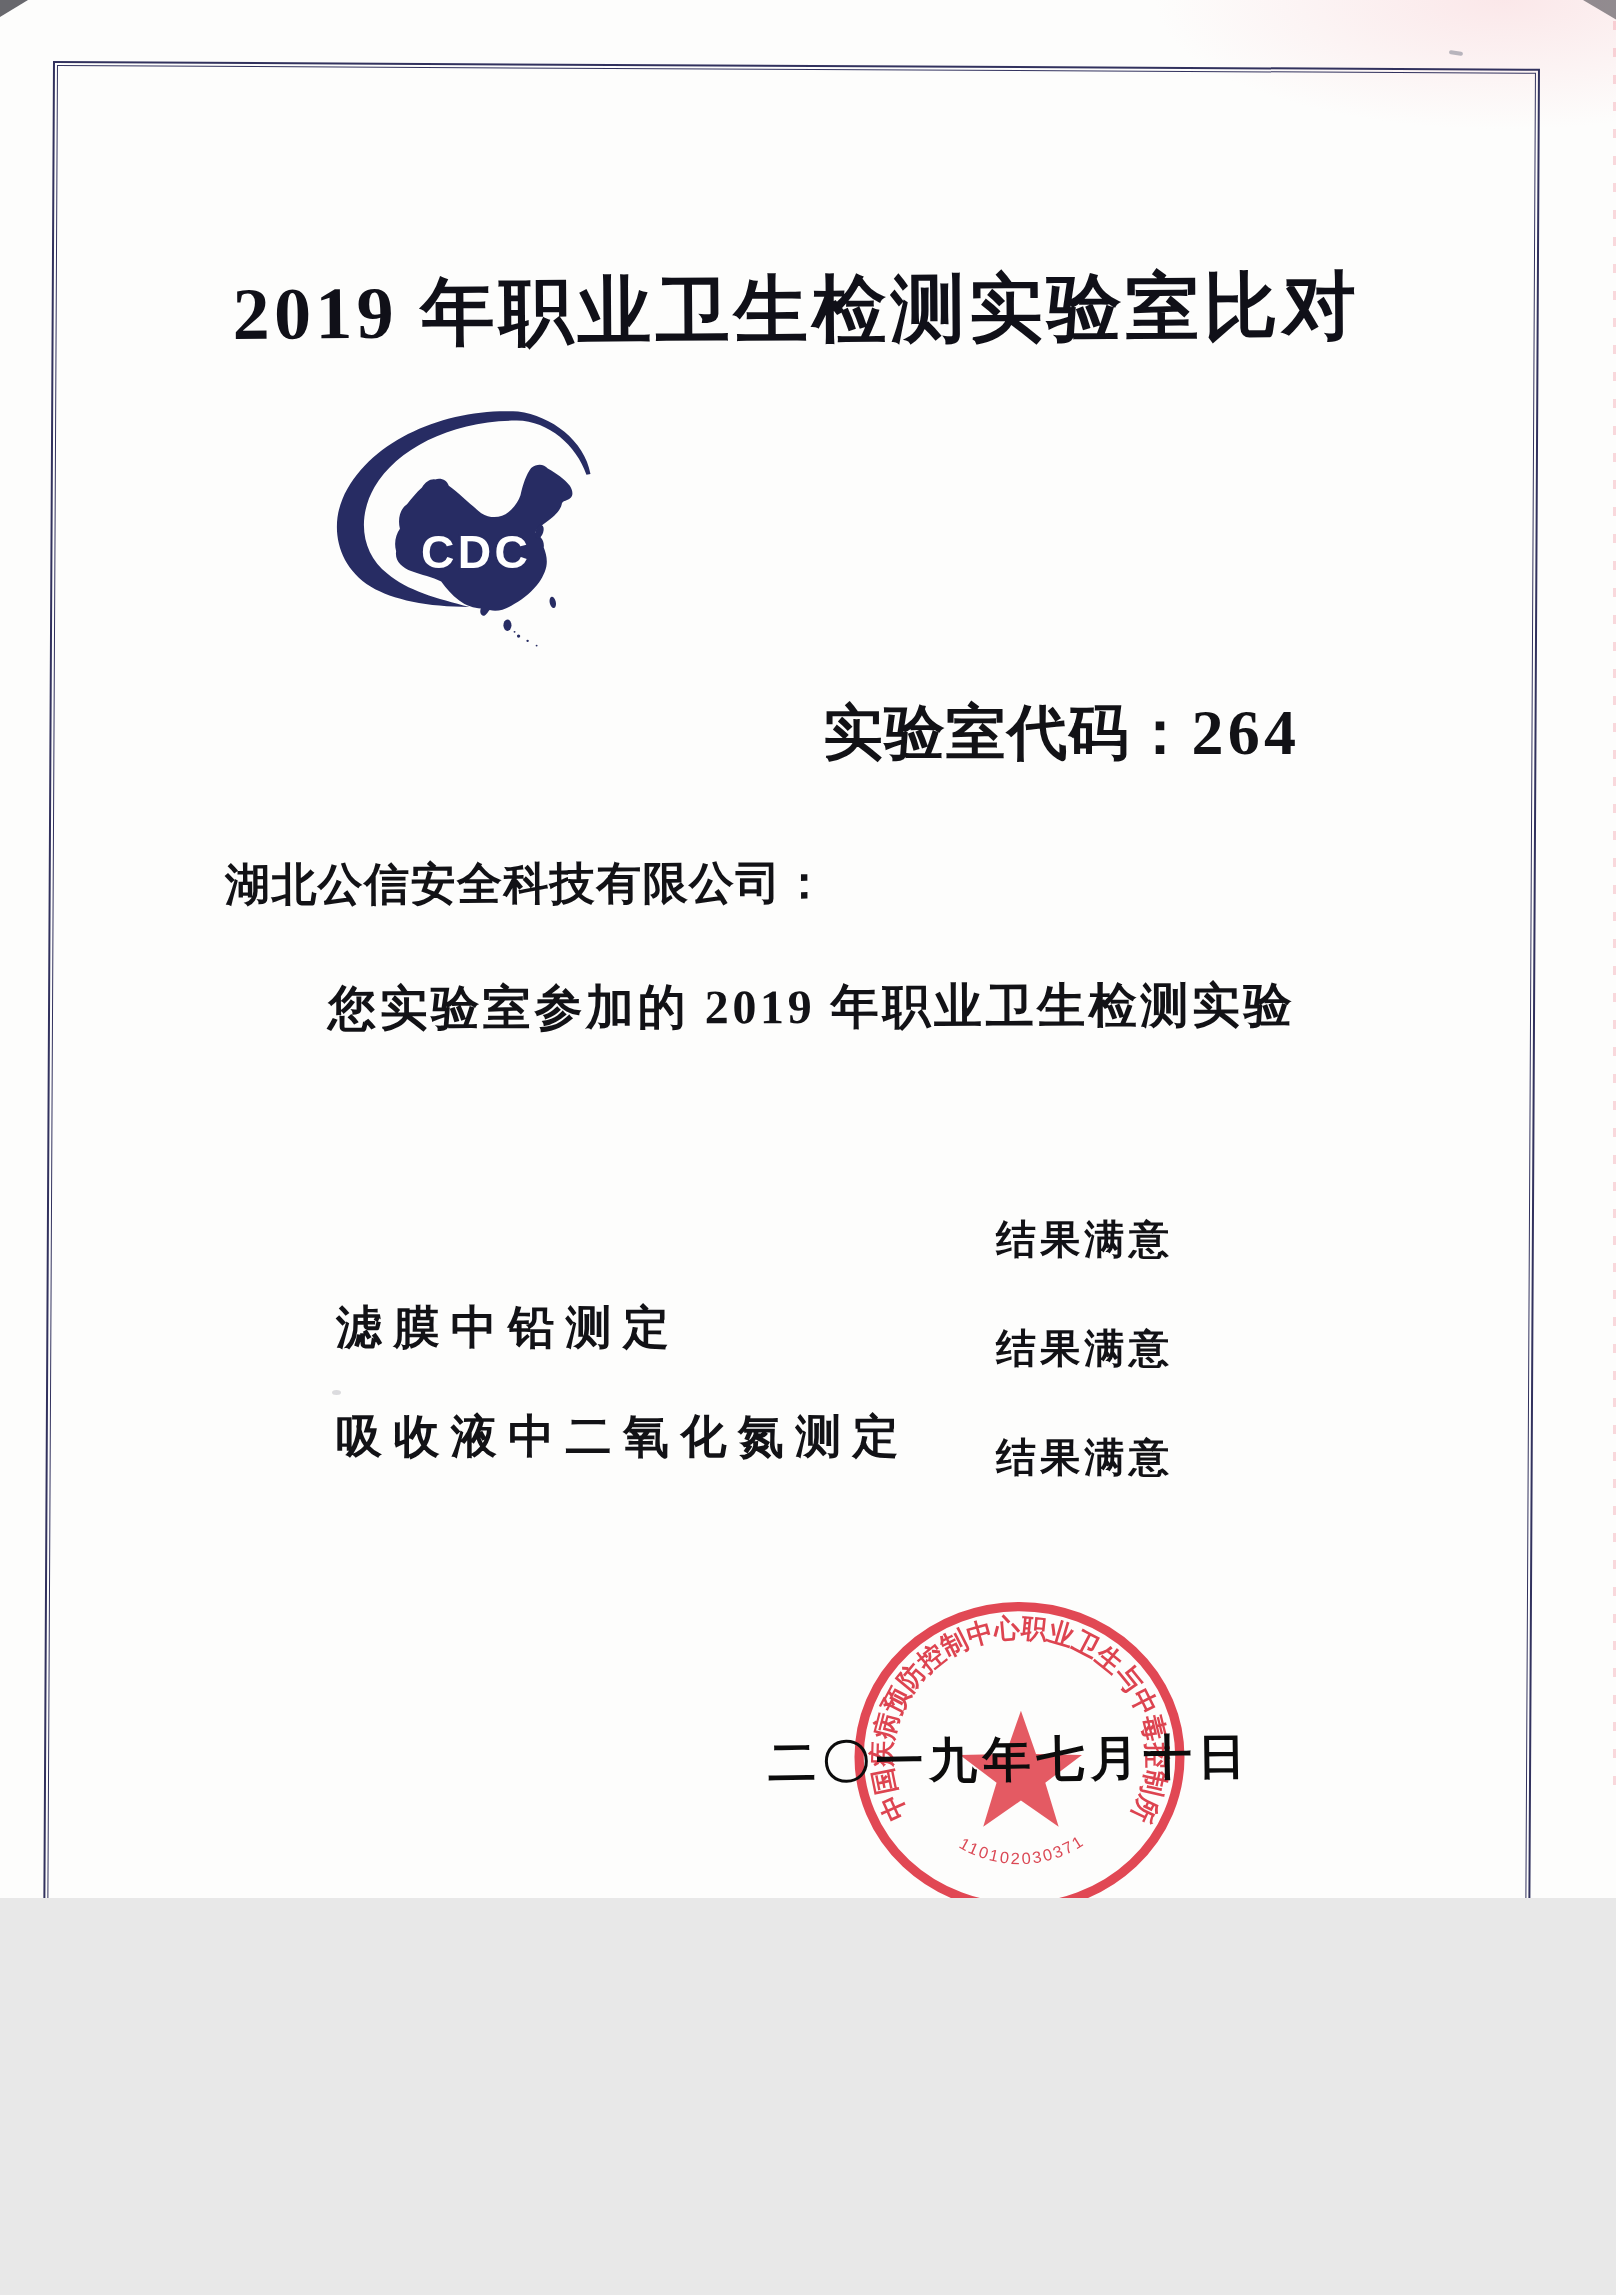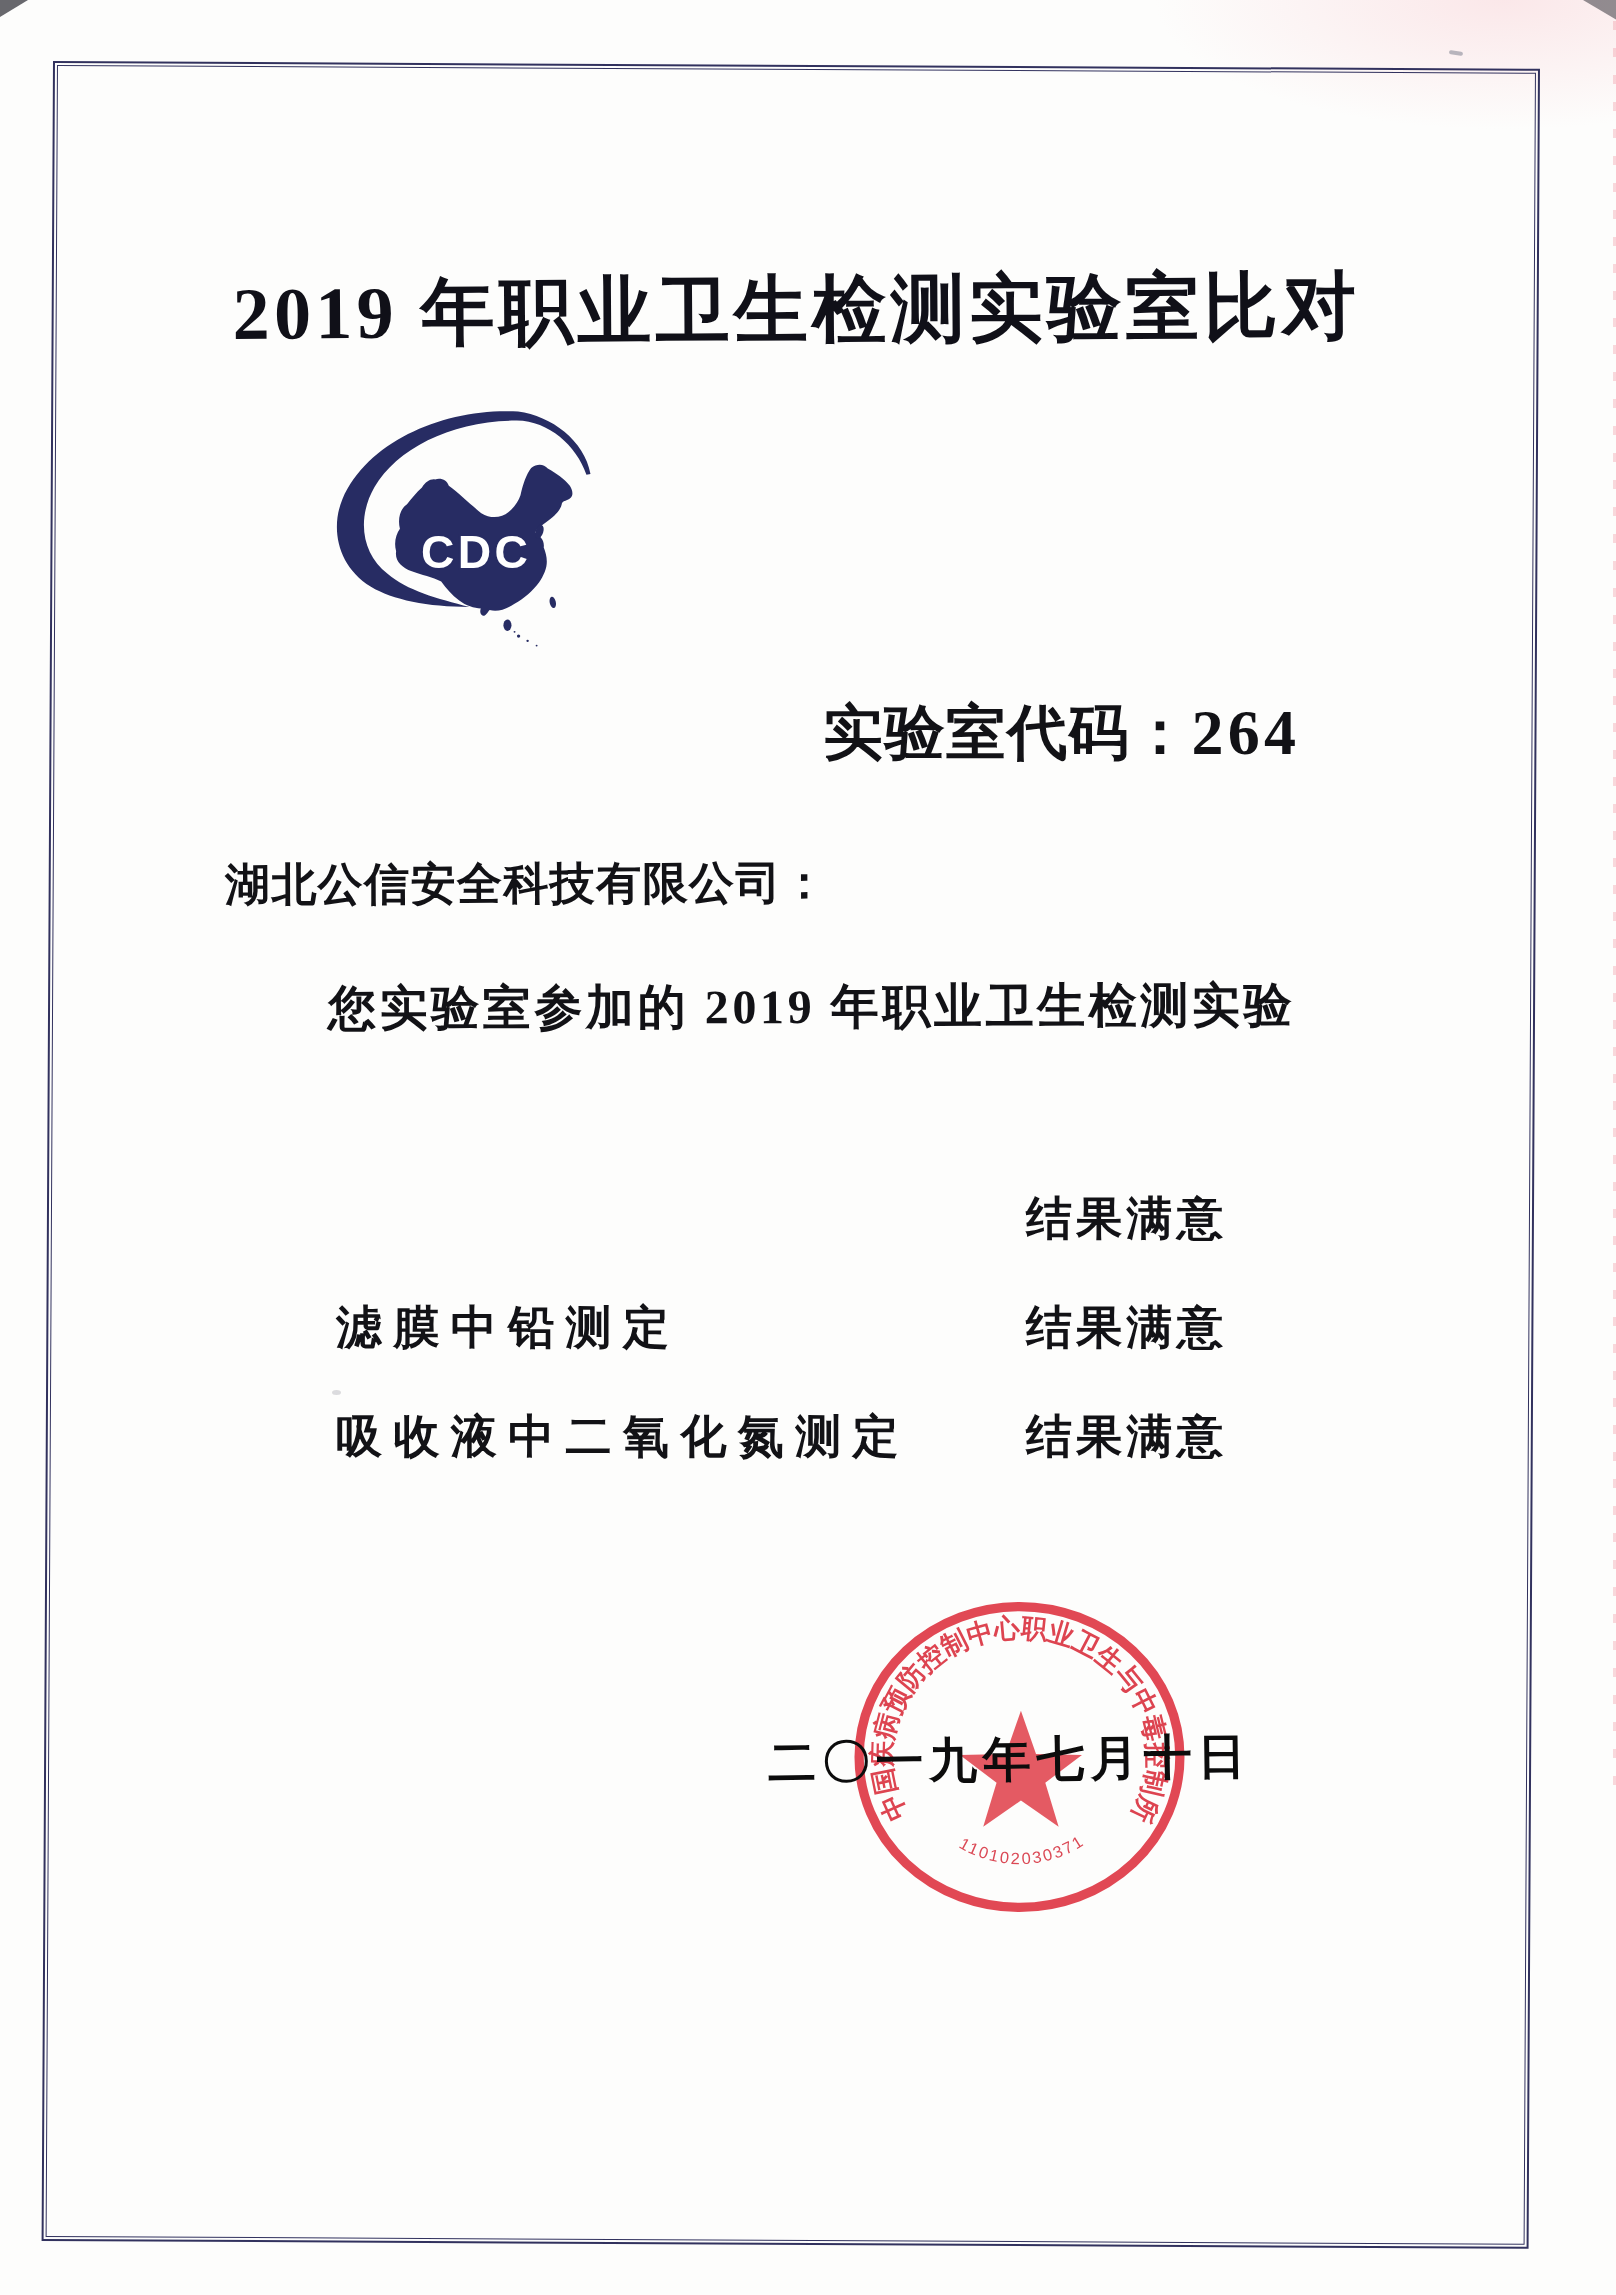--- a/index.html
+++ b/index.html
@@ -1,18 +1,18 @@
 <!DOCTYPE html>
 <html style="font-size:11.4px"><head>
 <meta charset="utf-8">
 <style>
   html,body{margin:0;padding:0;background:#e8e8e8;}
   .page{
     position:relative;
-    width:1617px;height:2295px;
+    width:1617px;height:1898px;
     margin:0 auto;
     background:#fdfdfc;
     background-image:radial-gradient(ellipse 499px 185px at 93% 0%, rgba(248,205,210,.45), rgba(255,255,255,0) 70%);
     overflow:hidden;
     font-family:"Liberation Serif","DejaVu Serif",serif;
     color:#121216;
   }
   
   .frame{
     position:absolute;left:53px;top:61px;width:1487px;height:2180px;
@@ -47,21 +47,21 @@
   .recipient{
     position:absolute;left:225px;top:854px;
     font-size:45px;font-weight:600;letter-spacing:1.4px;white-space:nowrap;
     transform:rotate(-0.2deg);
   }
   .para{font-weight:600;white-space:nowrap;position:absolute;}
   .p1{left:328px;top:975px;font-size:48px;letter-spacing:3.6px;transform:rotate(-0.2deg);}
   .p2{left:225px;top:1086px;font-size:48px;letter-spacing:4.3px;}
   .row{position:absolute;left:336px;width:1112px;height:57px;font-weight:600;white-space:nowrap;}
   .row .item{position:absolute;left:0;font-size:46px;letter-spacing:11.4px;}
-  .row .res{position:absolute;left:690px;font-size:46px;letter-spacing:4.3px;}
+  .row .res{position:absolute;left:660px;font-size:40px;letter-spacing:4.3px;margin-top:24px;}
   .r1{top:1188px;}
   .r2{top:1297px;text-align:right;}
   .r3{top:1406px;}
   .seal{
     position:absolute;left:852px;top:1600px;width:335px;height:314px;
     opacity:.9;mix-blend-mode:multiply;
   }
   .date{
     position:absolute;left:768px;top:1728px;
     font-size:48px;font-weight:600;letter-spacing:5.7px;white-space:nowrap;

